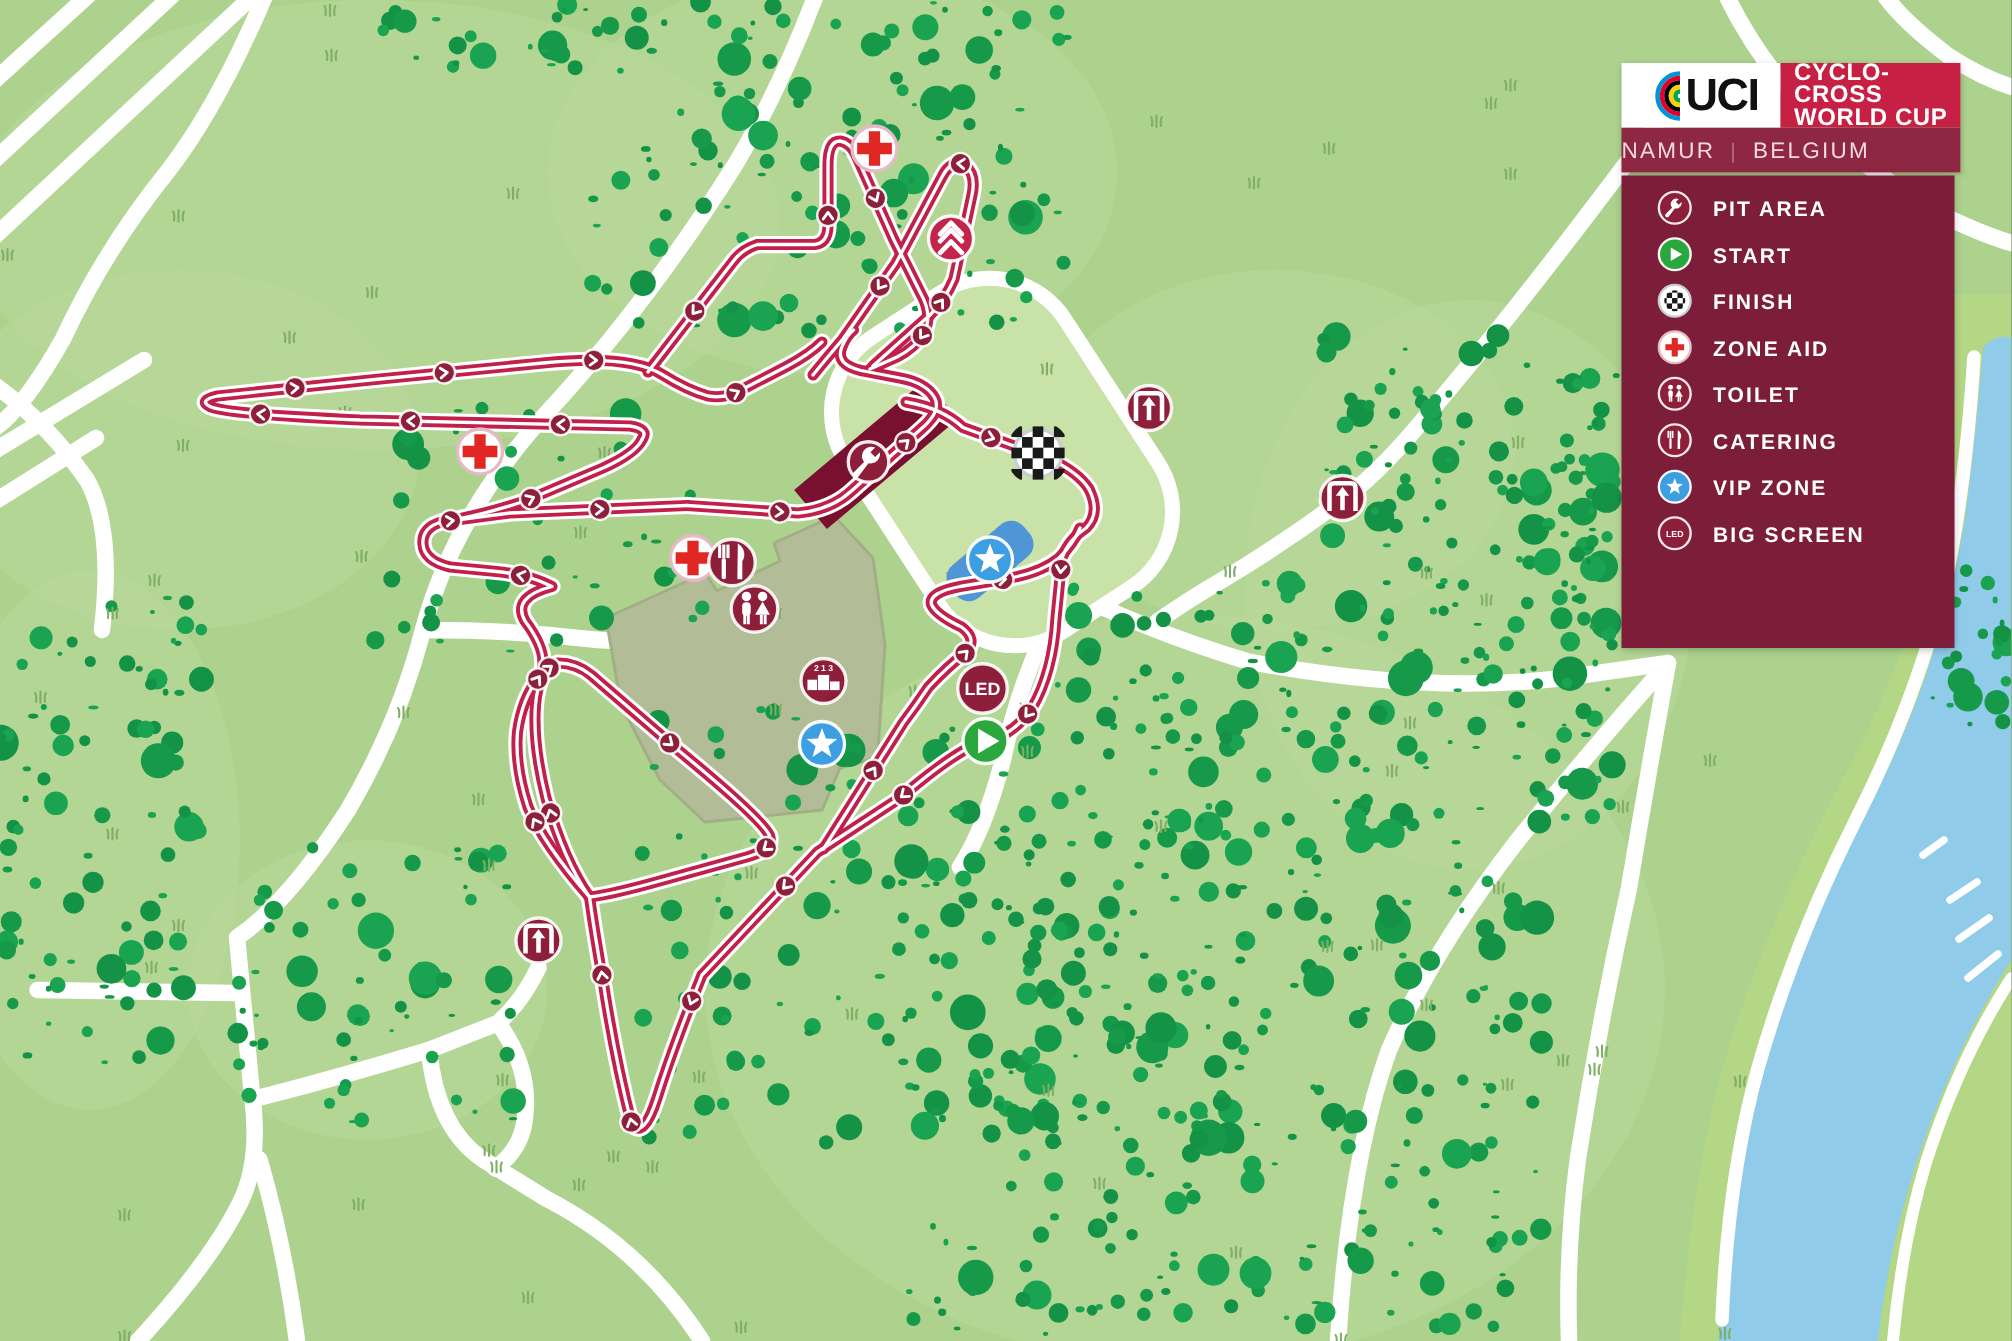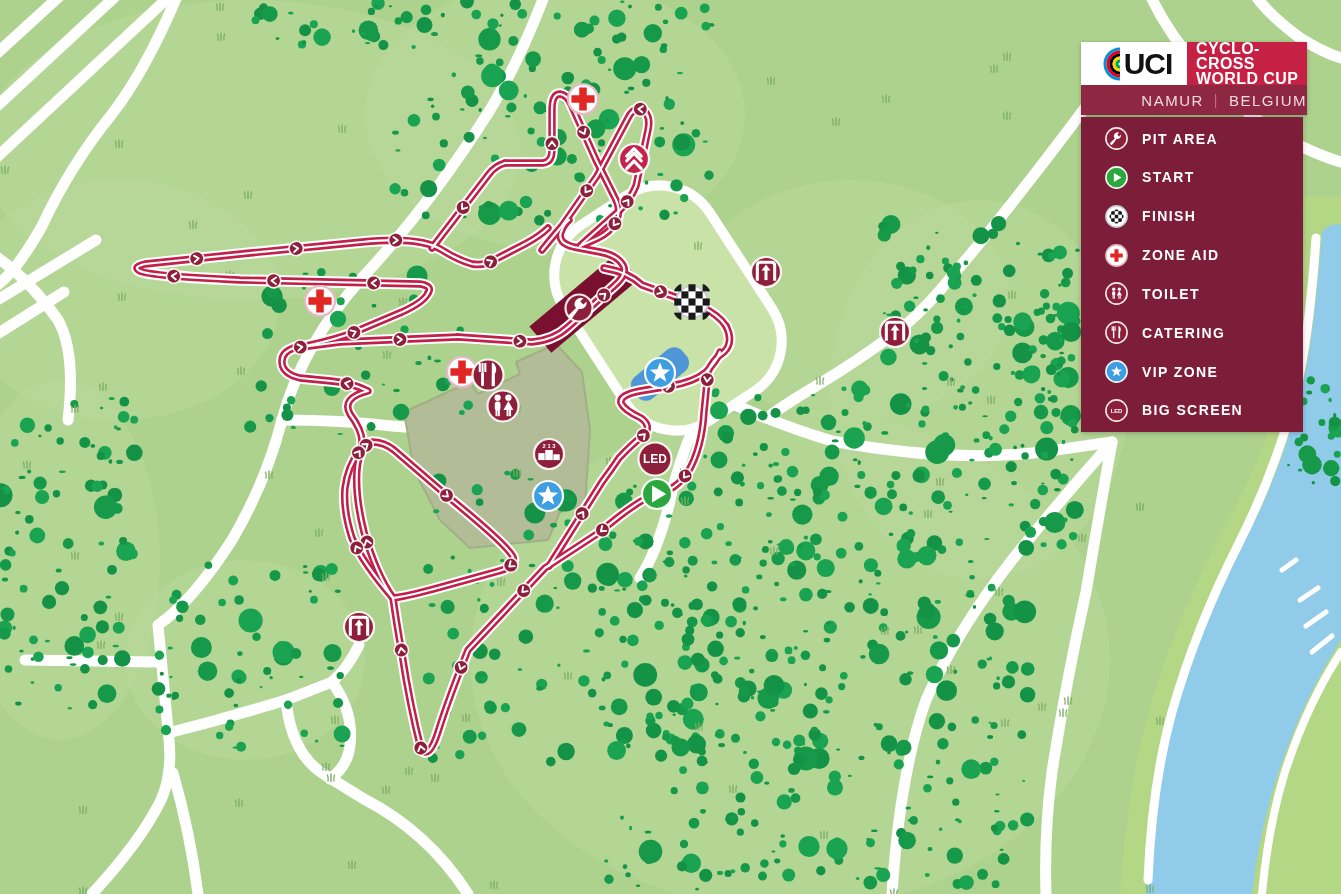--- a/index.html
+++ b/index.html
@@ -9,28 +9,28 @@
 
   
   #brand{position:absolute;left:1081px;top:42px;width:226px;
          box-shadow:0 1px 4px rgba(0,0,0,.25);}
   #brand-top{display:flex;height:43px;}
   #uci-box{width:106px;background:#ffffff;display:flex;align-items:center;justify-content:center;gap:2px;}
   #uci-word{font-weight:bold;font-size:30px;letter-spacing:-1px;color:#111;line-height:1;}
   #event-box{flex:1;background:#c62045;color:#fff;display:flex;flex-direction:column;
              justify-content:center;padding-left:9px;}
   .event-line{font-weight:bold;font-size:16px;line-height:15px;letter-spacing:.4px;}
-  #loc-bar{height:30px;background:#8e2742;display:flex;align-items:center;justify-content:flex-end;
+  #loc-bar{height:30px;background:#8e2742;display:flex;align-items:center;justify-content:flex-start;
            gap:10px;color:#f3dade;font-size:15px;letter-spacing:1.5px;}
   #loc-sep{color:#bb6f82;font-size:14px;}
 
   
   #legend{position:absolute;left:1081px;top:117px;width:222px;height:315px;
           background:#7c1e3a;box-shadow:0 1px 5px rgba(0,0,0,.25);
-          display:flex;flex-direction:column;justify-content:space-between;padding:6px 0;box-sizing:border-box;}
+          display:flex;flex-direction:column;justify-content:flex-start;padding:6px 0;box-sizing:border-box;}
   .lrow{display:flex;align-items:center;height:31px;padding-left:23px;}
   .lrow .licon{width:25px;height:25px;flex:0 0 25px;}
   .lrow .llabel{color:#ffffff;font-weight:bold;font-size:14px;letter-spacing:1.4px;margin-left:13px;
                 white-space:nowrap;}
 </style>
 </head>
 <body>
 
 <div id="stage">
   <svg id="map-svg" viewBox="0 0 1341 894">

